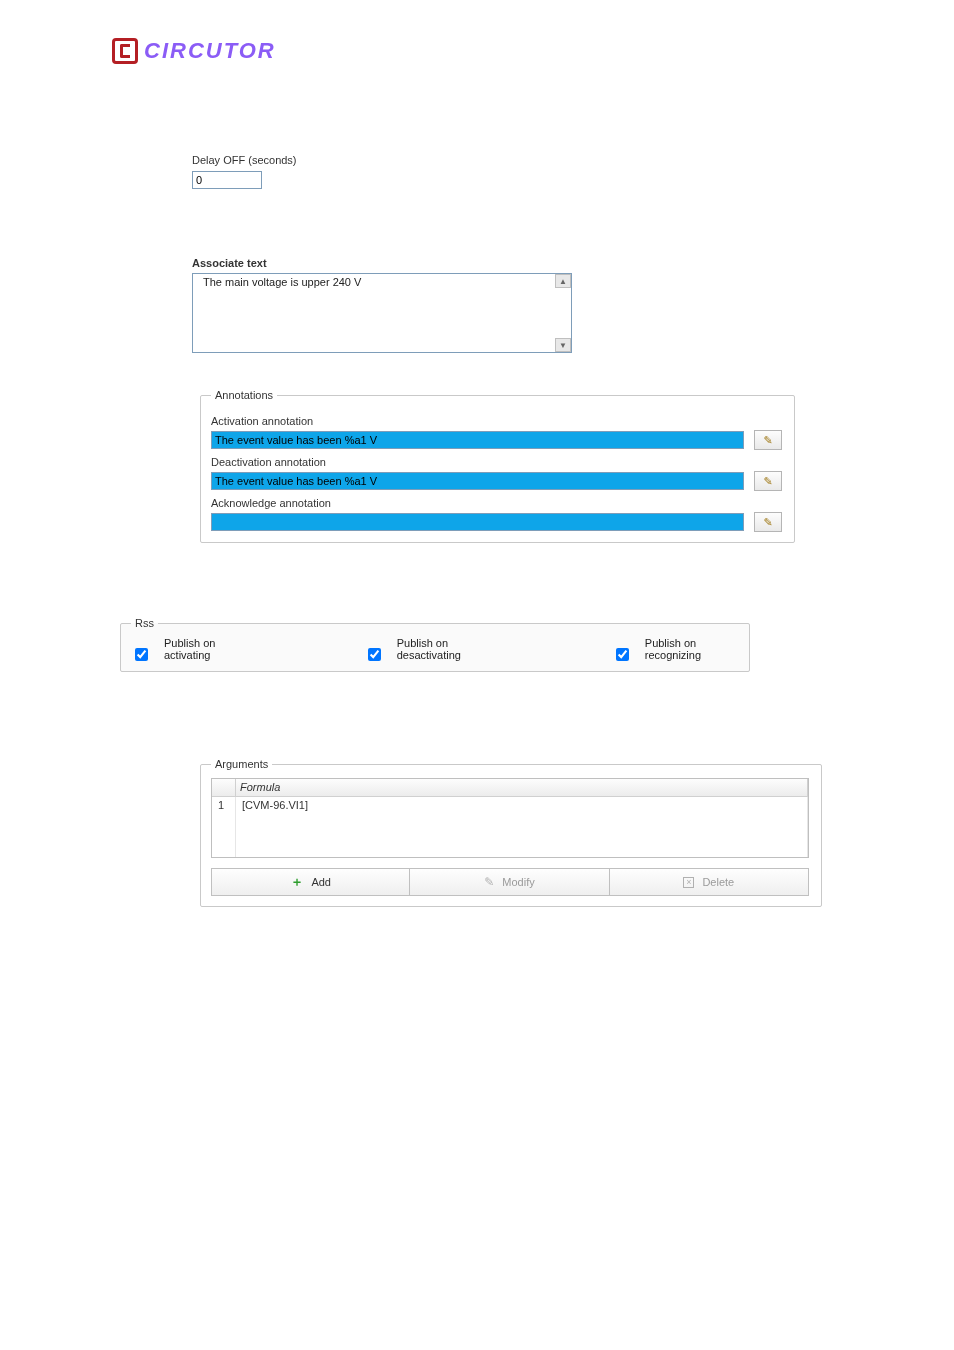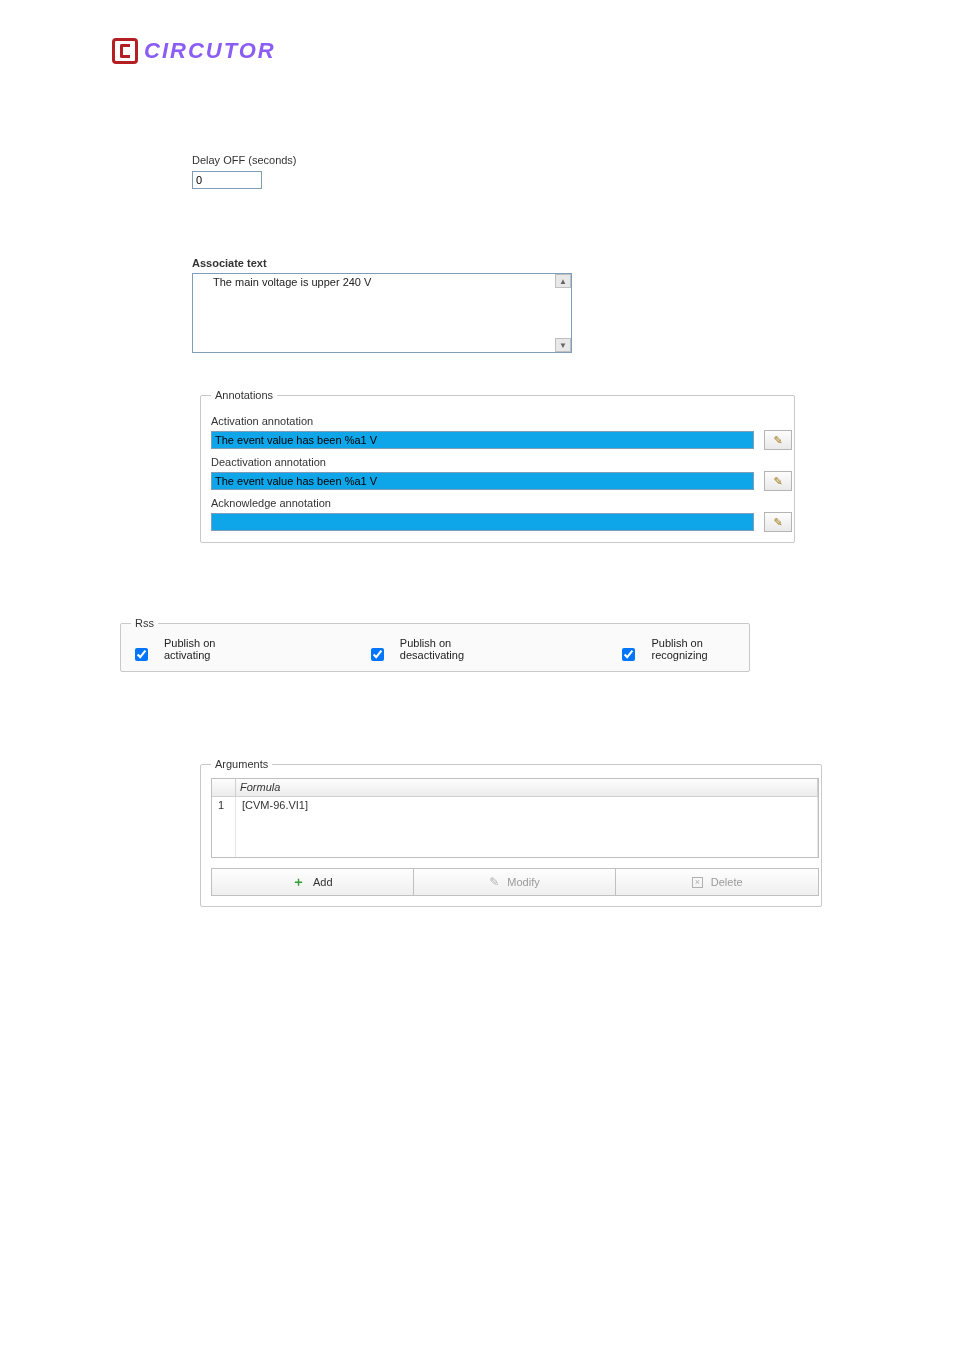--- a/index.html
+++ b/index.html
@@ -20,34 +20,34 @@
   .small-input {
     width: 70px; height: 18px; font-size: 11px; padding: 1px 3px;
     border: 1px solid #7e9db9; background: #fff;
   }
 
   
   .assoc-block { width: 380px; margin-bottom: 36px; }
   .assoc-label { font-size: 11px; color: #333; margin-bottom: 4px; font-weight: bold; }
   .assoc-box {
     position: relative; border: 1px solid #7e9db9; background: #fff;
-    width: 100%; height: 80px; font-size: 11px; padding: 2px 18px 2px 20px;
+    width: 100%; height: 80px; font-size: 11px; padding: 2px 18px 2px 10px;
   }
   .assoc-scroll-up, .assoc-scroll-down {
     position: absolute; right: 0; width: 16px; height: 14px;
     background: #e8e8e8; border: 1px solid #bfbfbf; font-size: 8px;
     display: flex; align-items: center; justify-content: center; color: #666;
   }
   .assoc-scroll-up { top: 0; }
   .assoc-scroll-down { bottom: 0; }
 
   
   fieldset.panel {
     border: 1px solid #c9c9c9; border-radius: 2px;
-    padding: 8px 2px 10px 10px; font-size: 11px; color: #333;
+    padding: 8px 12px 10px 10px; font-size: 11px; color: #333;
     position: relative;
   }
   fieldset.panel > legend { font-size: 11px; color: #333; padding: 0 4px; }
 
   .annotations { width: 595px; margin-left: 200px; margin-bottom: 74px; }
   .anno-label { font-size: 11px; color: #333; margin: 6px 0 3px 0; }
   .anno-row { display: flex; align-items: center; gap: 10px; }
   .anno-input {
     flex: 1; height: 18px; font-size: 11px; padding: 1px 3px;
     border: 1px solid #7e9db9; background: #0ea5e9;

